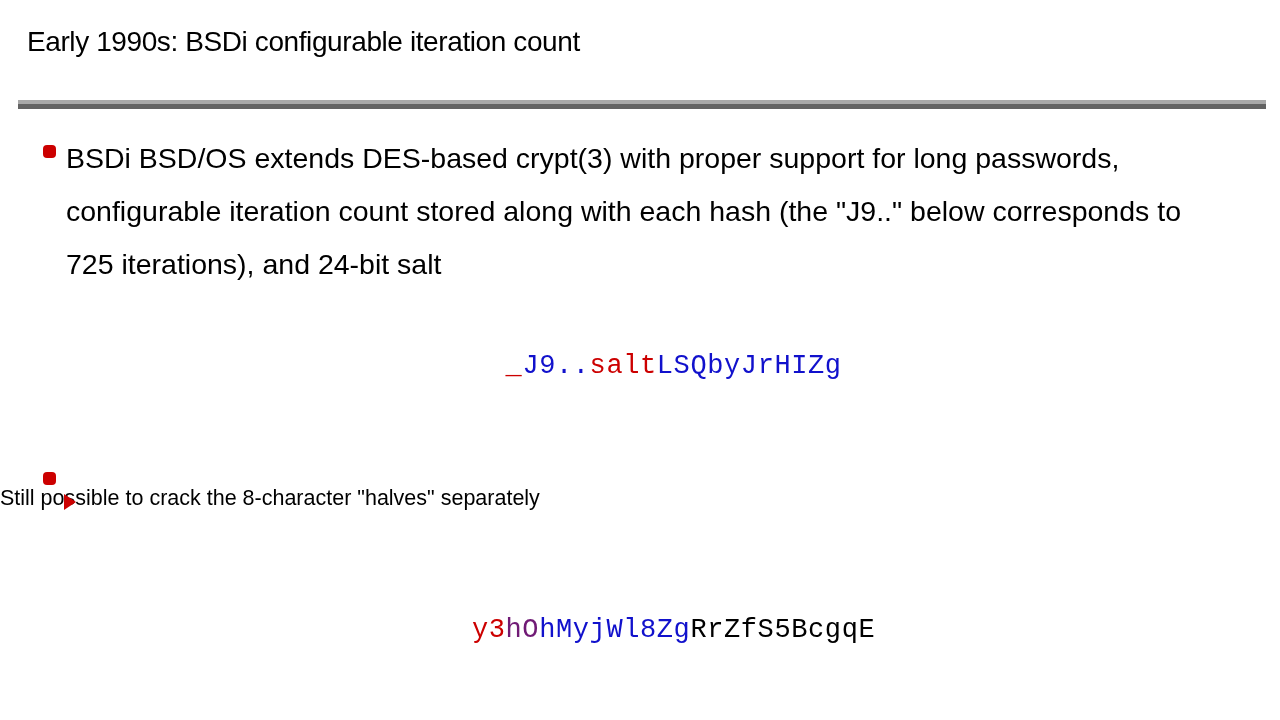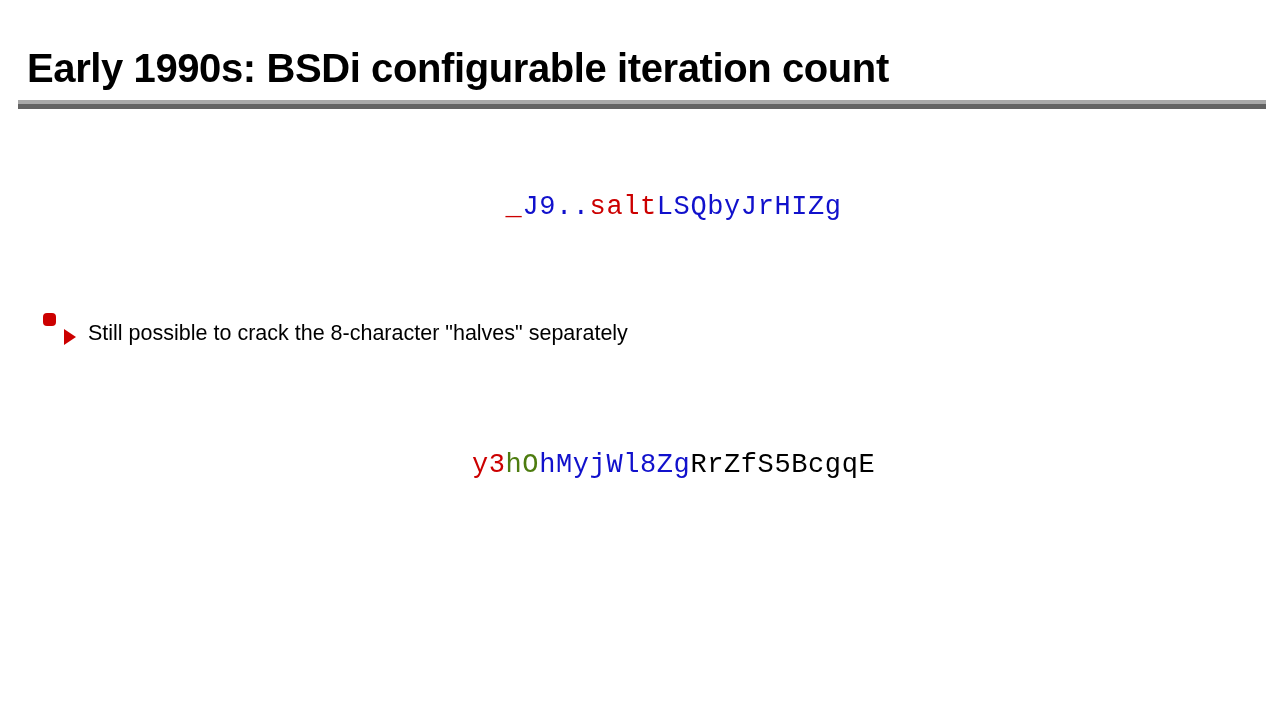--- a/index.html
+++ b/index.html
@@ -13,23 +13,23 @@
     overflow: hidden;
     font-family: "Liberation Sans", sans-serif;
     color: #000000;
     position: relative;
   }
 
   
   .slide-title {
     position: absolute;
     left: 27px;
-    top: 47px;
-    font-size: 40px;
-    font-weight: bold;
+    top: 27px;
+    font-size: 28px;
+    font-weight: normal;
     letter-spacing: -0.4px;
     line-height: 1.05;
     white-space: nowrap;
     color: #000000;
   }
 
   
   .title-rule {
     position: absolute;
     left: 18px;
@@ -69,22 +69,21 @@
     border-radius: 4px;
   }
   .bullet-text {
     font-size: 28.5px;
     line-height: 53px;
     color: #000000;
   }
 
   .sub-bullet-block {
     position: relative;
-    padding-left: 88px;
-    margin-top: 18px;
+    margin-top: 24px;
   }
   .sub-bullet-tri {
     position: absolute;
     left: 64px;
     top: 11px;
     width: 0;
     height: 0;
     border-top: 8px solid transparent;
     border-bottom: 8px solid transparent;
     border-left: 12px solid #cc0000;
@@ -105,35 +104,39 @@
   }
   .code-line.first { margin-top: 30px; text-align: center; }
   .code-line.second { margin-top: 38px; }
   .code-line.third { margin-top: 1px; }
 
   .spacer-after-code { height: 48px; }
   .spacer-before-code { height: 34px; }
 
   .c-red    { color: #cc0000; }
   .c-blue   { color: #1111cc; }
-  .c-magenta{ color: #4d7c0f; }
+  .c-magenta{ color: #701a75; }
   .c-purple { color: #000000; }
 </style>
 </head>
 <body>
 
 <div class="slide-title">Early 1990s: BSDi configurable iteration count</div>
 
 <div class="title-rule">
   <div class="rule-light"></div>
   <div class="rule-dark"></div>
 </div>
 
 <div class="body-area">
 
+  <div class="bullet-block">
+    <span class="bullet-dot"></span>
+    <div class="bullet-text">BSDi BSD/OS extends DES-based crypt(3) with proper support for long passwords, configurable iteration count stored along with each hash (the "J9.." below corresponds to 725 iterations), and 24-bit salt</div>
+  </div>
 
   <div class="code-line first">
     <span class="c-red">_</span><span class="c-blue">J9..</span><span class="c-red">salt</span><span class="c-blue">LSQbyJrHIZg</span>
   </div>
 
   <div class="spacer-after-code"></div>
 
   <div class="bullet-block">
     <span class="bullet-dot"></span>
   </div>

